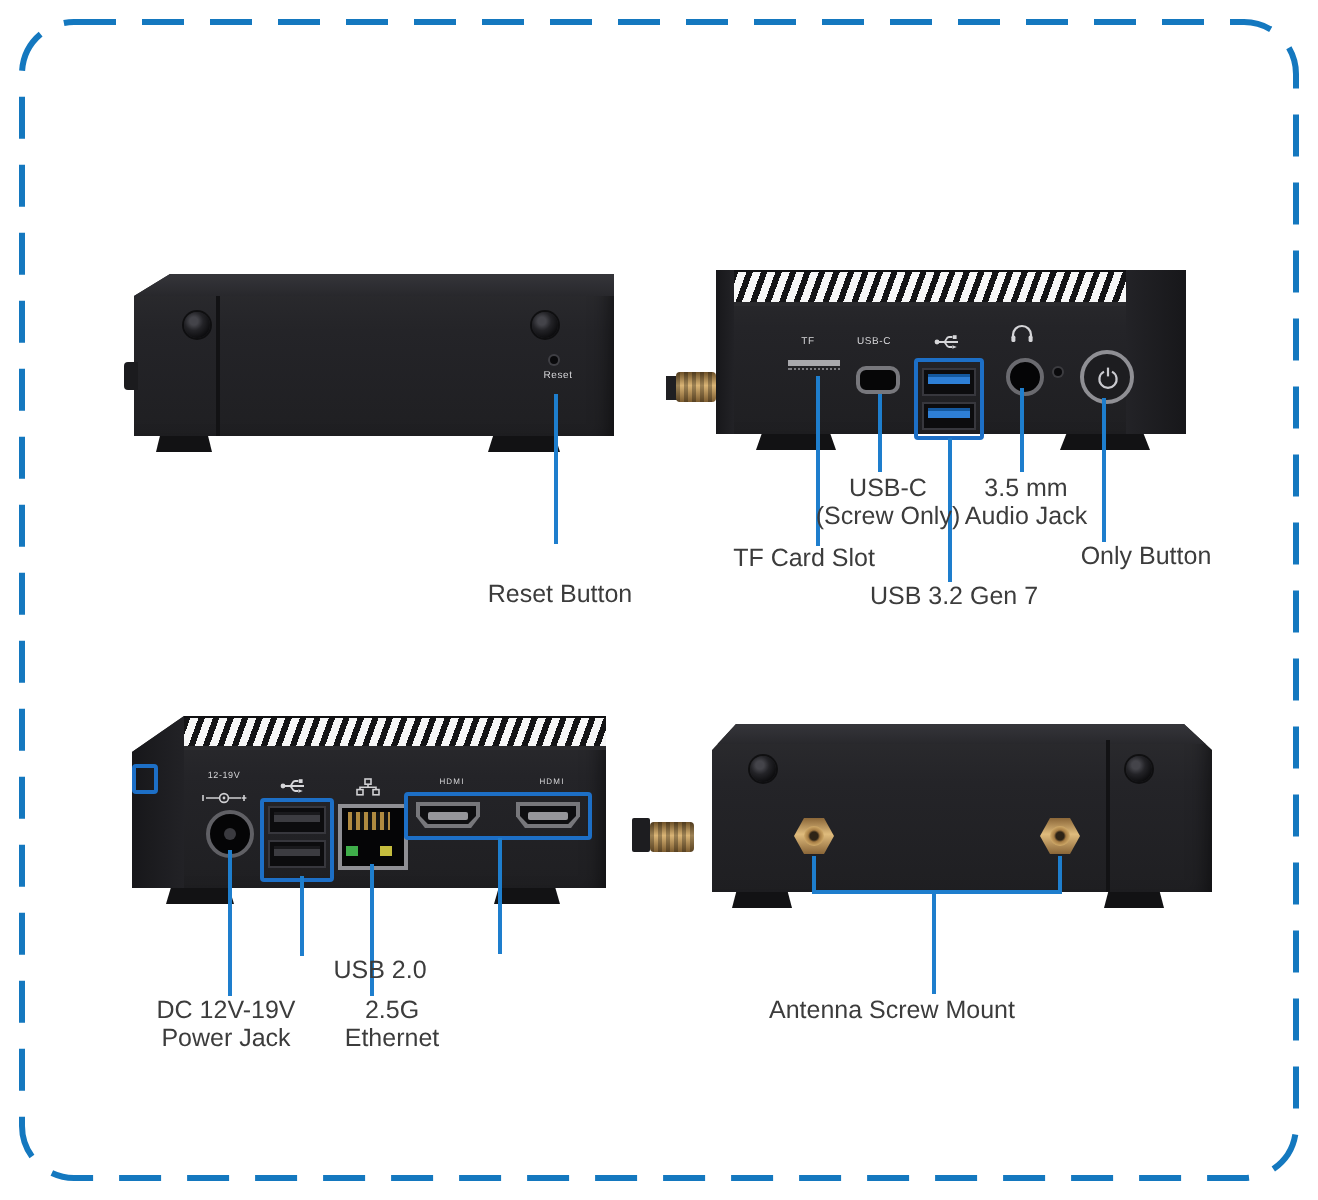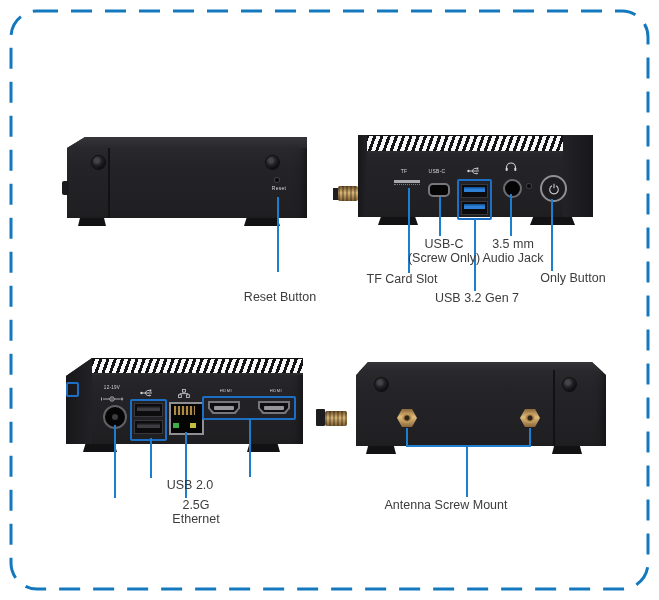--- a/index.html
+++ b/index.html
@@ -208,20 +208,24 @@
   <div class="goldridge" style="position:absolute;left:325px;top:411px;width:22px;height:15px;border-radius:2px;"></div>
 
   <div class="cline" style="left:114px;top:425px;height:73px;"></div>
   <div class="cline" style="left:150px;top:438px;height:40px;"></div>
   <div class="cline" style="left:185px;top:432px;height:66px;"></div>
   <div class="cline" style="left:249px;top:419px;height:58px;"></div>
 
   <div class="lbl" style="left:153px;top:479px;margin-left:37px;">
     <span>USB 2.0</span>
   </div>
+  <div class="lbl" style="left:113px;top:499px;">
+    <span>DC 12V-19V</span><br>
+    <span>Power Jack</span>
+  </div>
   <div class="lbl" style="left:196px;top:499px;">
     <span>2.5G</span><br>
     <span>Ethernet</span>
   </div>
 
   <div class="device" style="left:356px;top:362px;width:250px;height:84px;
               clip-path:polygon(12px 0,236px 0,100% 13px,100% 100%,0 100%,0 13px);">
     <div class="topstrip" style="left:0;top:0;width:250px;height:10px;"></div>
     <div class="screw" style="left:19px;top:16px;"></div>
     <div class="screw" style="left:207px;top:16px;"></div>

